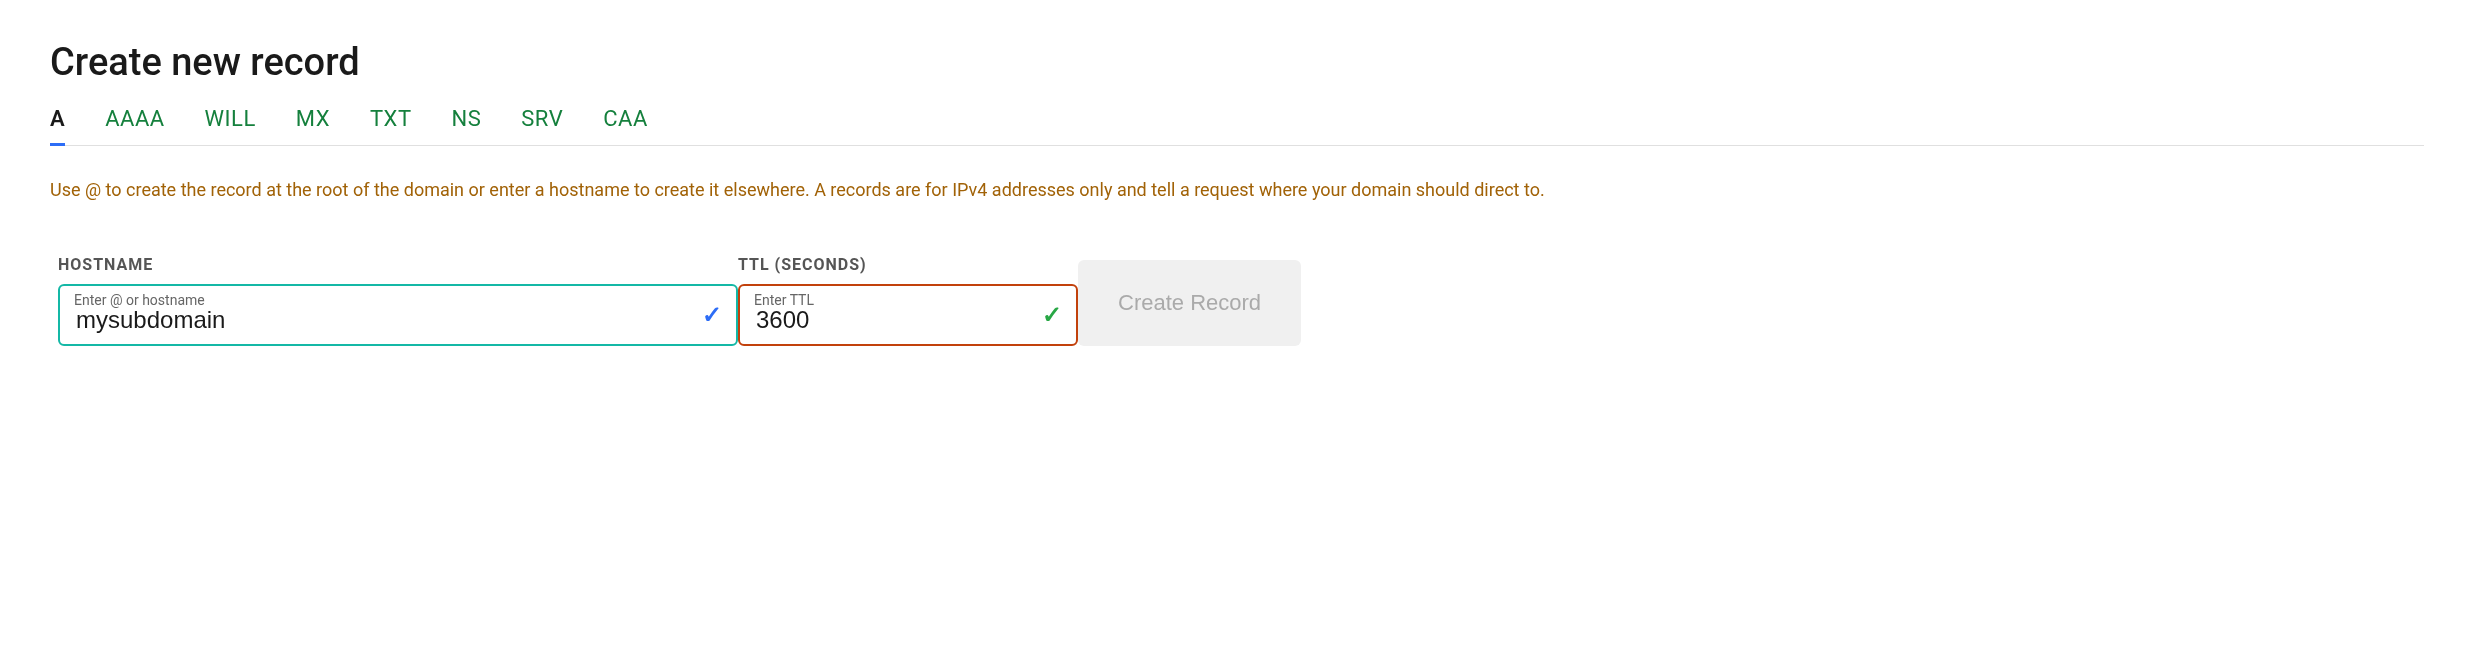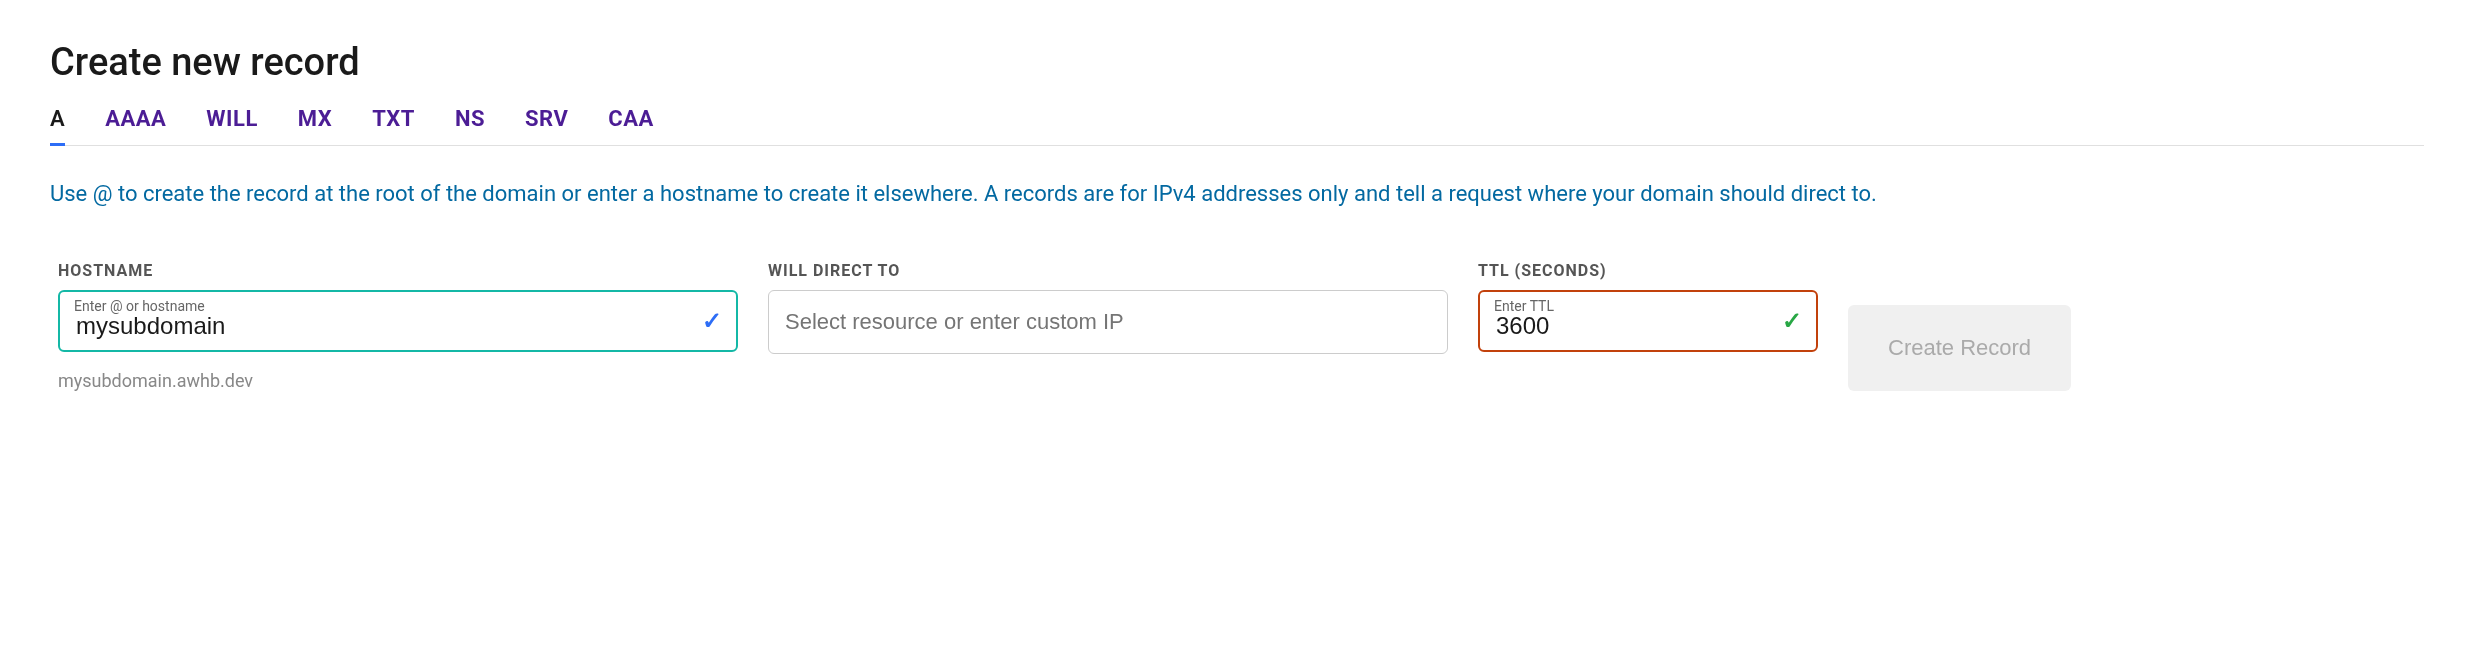--- a/index.html
+++ b/index.html
@@ -27,55 +27,54 @@
     .tabs-container {
       display: flex;
       align-items: center;
       gap: 40px;
       border-bottom: 1px solid #e0e0e0;
       margin-bottom: 30px;
     }
 
     .tab {
       font-size: 22px;
-      color: #4c1d95;
+      color: #15803d;
       padding-bottom: 14px;
       cursor: pointer;
       position: relative;
-      font-weight: 700;
+      font-weight: 400;
       letter-spacing: 0.5px;
     }
 
     .tab.active {
       color: #1a1a1a;
       font-weight: 600;
     }
 
     .tab.active::after {
       content: '';
       position: absolute;
       bottom: -1px;
       left: 0;
       width: 100%;
       height: 3px;
       background-color: #2d6df6;
     }
 
     .description {
-      font-size: 22px;
-      color: #0369a1;
+      font-size: 18px;
+      color: #a16207;
       line-height: 1.6;
       max-width: 2000px;
       margin-bottom: 50px;
     }
 
     .form-row {
       display: flex;
       align-items: flex-start;
-      gap: 30px;
       padding-left: 8px;
     }
 
     .field-group {
       display: flex;
       flex-direction: column;
       gap: 10px;
     }
 
     .field-label {
@@ -201,29 +200,22 @@
 
 <div class="form-row">
 
   <div class="field-group hostname-field-group">
     <span class="field-label">HOSTNAME</span>
     <div class="input-wrapper">
       <span class="input-label-inside">Enter @ or hostname</span>
       <input type="text" class="text-input" value="mysubdomain" style="">
       <span class="check-icon">✓</span>
     </div>
-    <span class="hostname-hint">mysubdomain.awhb.dev</span>
   </div>
 
-  <div class="field-group will-direct-field-group">
-    <span class="field-label">WILL DIRECT TO</span>
-    <div class="input-wrapper">
-      <input type="text" class="text-input placeholder-style" placeholder="Select resource or enter custom IP" style="">
-    </div>
-  </div>
 
   <div class="field-group ttl-field-group">
     <span class="field-label">TTL (SECONDS)</span>
     <div class="ttl-input-wrapper">
       <span class="input-label-inside">Enter TTL</span>
       <input type="text" class="ttl-input" value="3600" style="">
       <span class="check-icon green">✓</span>
     </div>
   </div>
 

